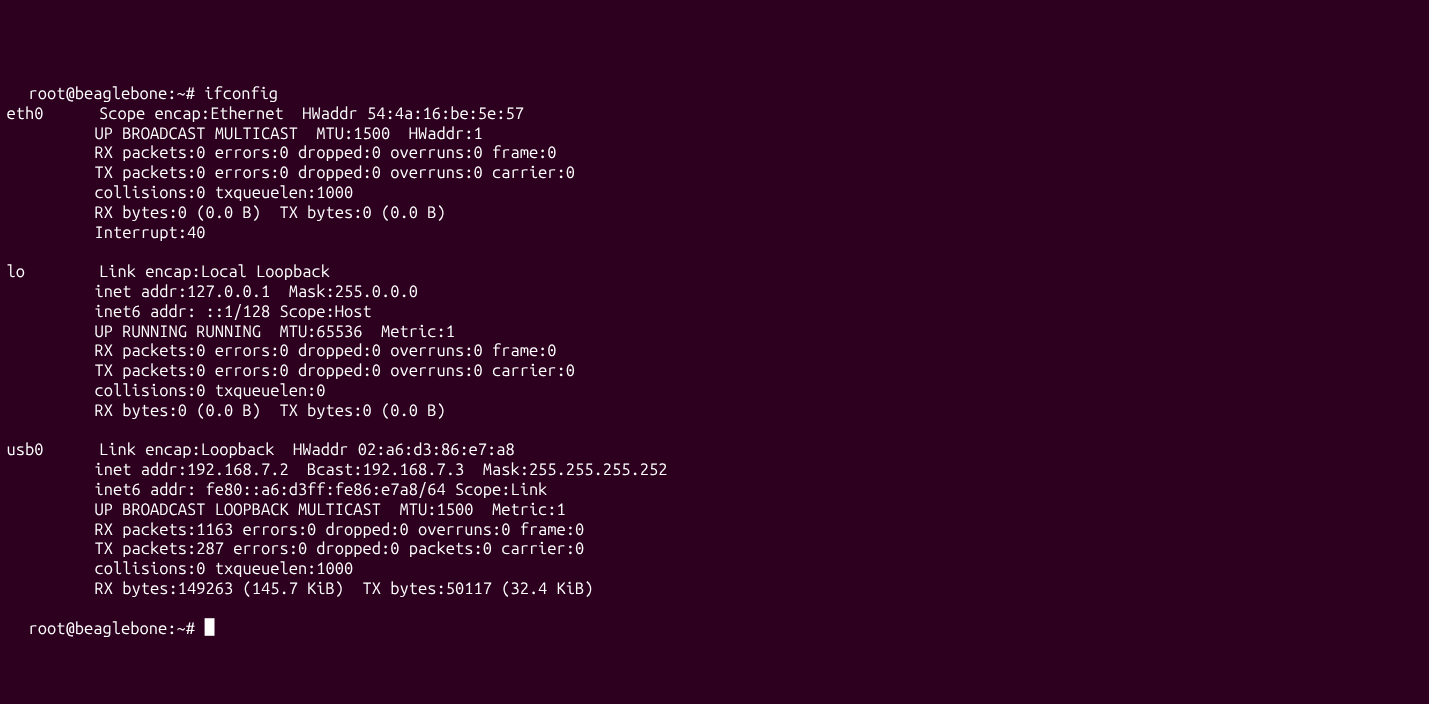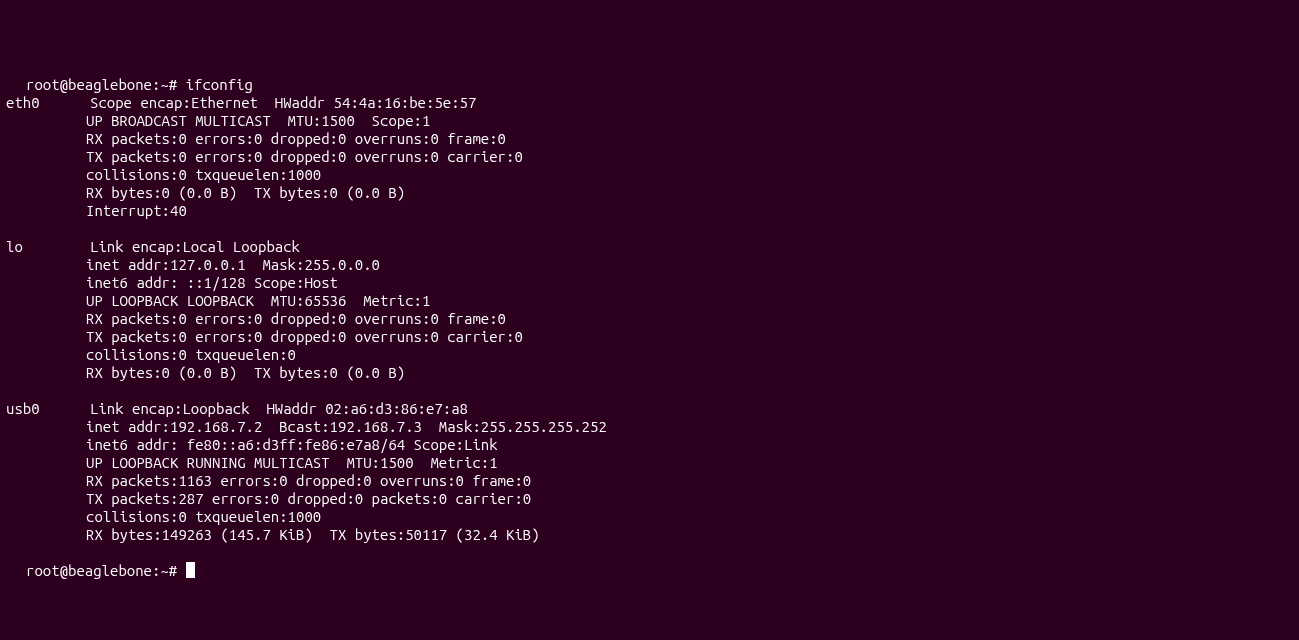--- a/index.html
+++ b/index.html
@@ -38,40 +38,40 @@
       padding-left: 80px;
     }
   </style>
 </head>
 <body>
 
 
 
 <div class="terminal"><span class="prompt-line"><span>root@beaglebone</span><span>:~# </span><span>ifconfig</span></span>
 <span><span>eth0</span>      <span>Scope encap:Ethernet  HWaddr 54:4a:16:be:5e:57</span></span>
-<span class="indent">UP BROADCAST MULTICAST  MTU:1500  Scope:1</span>
+<span class="indent">UP BROADCAST MULTICAST  MTU:1500  HWaddr:1</span>
 <span class="indent">RX packets:0 errors:0 dropped:0 overruns:0 frame:0</span>
 <span class="indent">TX packets:0 errors:0 dropped:0 overruns:0 carrier:0</span>
 <span class="indent">collisions:0 txqueuelen:1000</span>
 <span class="indent">RX bytes:0 (0.0 B)  TX bytes:0 (0.0 B)</span>
 <span class="indent">Interrupt:40</span>
 
 <span><span>lo</span>        <span>Link encap:Local Loopback</span></span>
 <span class="indent">inet addr:127.0.0.1  Mask:255.0.0.0</span>
 <span class="indent">inet6 addr: ::1/128 Scope:Host</span>
-<span class="indent">UP LOOPBACK LOOPBACK  MTU:65536  Metric:1</span>
+<span class="indent">UP RUNNING RUNNING  MTU:65536  Metric:1</span>
 <span class="indent">RX packets:0 errors:0 dropped:0 overruns:0 frame:0</span>
 <span class="indent">TX packets:0 errors:0 dropped:0 overruns:0 carrier:0</span>
 <span class="indent">collisions:0 txqueuelen:0</span>
 <span class="indent">RX bytes:0 (0.0 B)  TX bytes:0 (0.0 B)</span>
 
 <span><span>usb0</span>      <span>Link encap:Loopback  HWaddr 02:a6:d3:86:e7:a8</span></span>
 <span class="indent">inet addr:192.168.7.2  Bcast:192.168.7.3  Mask:255.255.255.252</span>
 <span class="indent">inet6 addr: fe80::a6:d3ff:fe86:e7a8/64 Scope:Link</span>
-<span class="indent">UP LOOPBACK RUNNING MULTICAST  MTU:1500  Metric:1</span>
+<span class="indent">UP BROADCAST LOOPBACK MULTICAST  MTU:1500  Metric:1</span>
 <span class="indent">RX packets:1163 errors:0 dropped:0 overruns:0 frame:0</span>
 <span class="indent">TX packets:287 errors:0 dropped:0 packets:0 carrier:0</span>
 <span class="indent">collisions:0 txqueuelen:1000</span>
 <span class="indent">RX bytes:149263 (145.7 KiB)  TX bytes:50117 (32.4 KiB)</span>
 
 <span class="prompt-line"><span>root@beaglebone</span><span>:~# </span><span class="cursor"></span></span></div>
 
 
 
 

